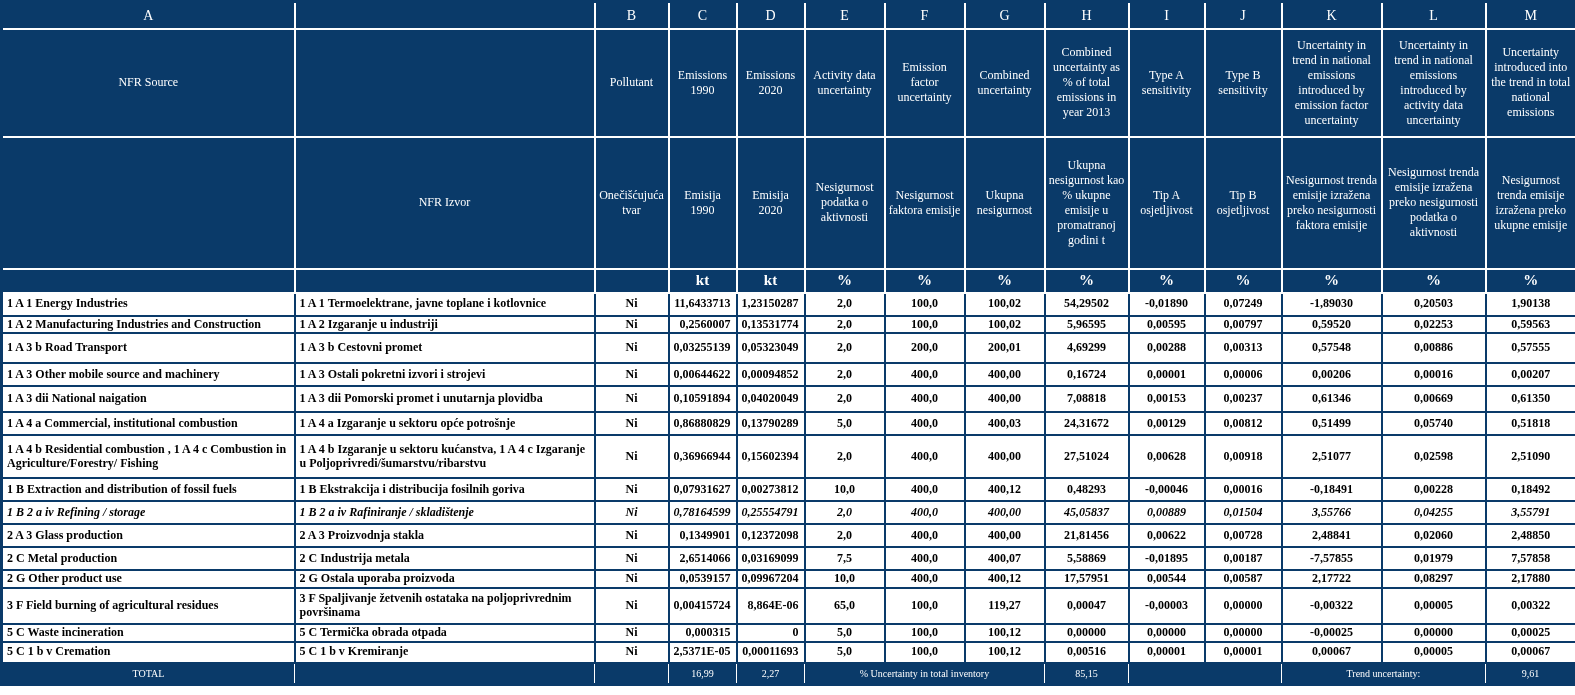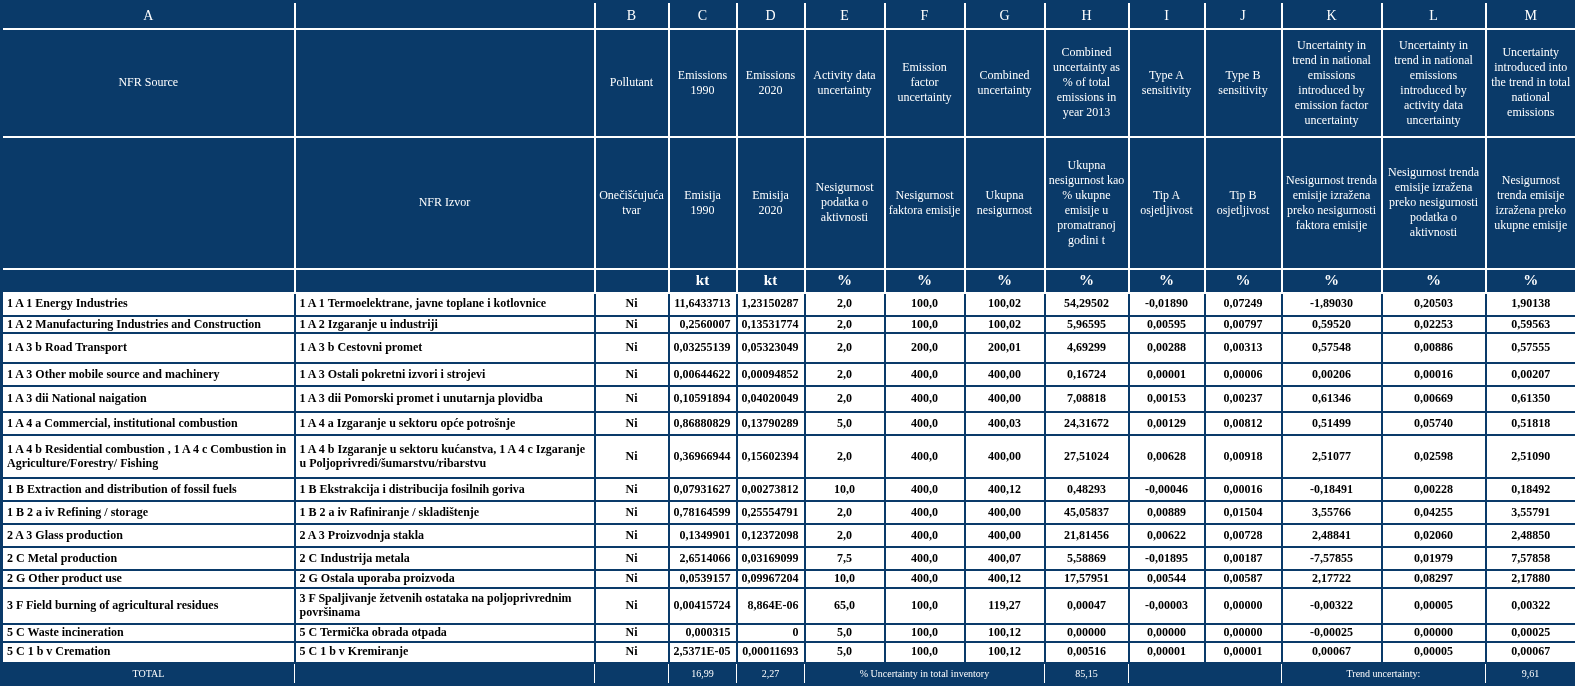--- a/index.html
+++ b/index.html
@@ -272,21 +272,21 @@
         <td class="num">10,0</td>
         <td class="num">400,0</td>
         <td class="num">400,12</td>
         <td class="num">0,48293</td>
         <td class="num">-0,00046</td>
         <td class="num">0,00016</td>
         <td class="num">-0,18491</td>
         <td class="num">0,00228</td>
         <td class="num">0,18492</td>
       </tr>
-      <tr style="height: 23px;">
+      <tr style="height: 23px; font-style: italic;">
         <td class="name-cell">1 B 2 a iv Refining / storage</td>
         <td class="name-cell">1 B 2 a iv Rafiniranje / skladištenje</td>
         <td class="pollutant-cell">Ni</td>
         <td class="num right">0,78164599</td>
         <td class="num right">0,25554791</td>
         <td class="num">2,0</td>
         <td class="num">400,0</td>
         <td class="num">400,00</td>
         <td class="num">45,05837</td>
         <td class="num">0,00889</td>

